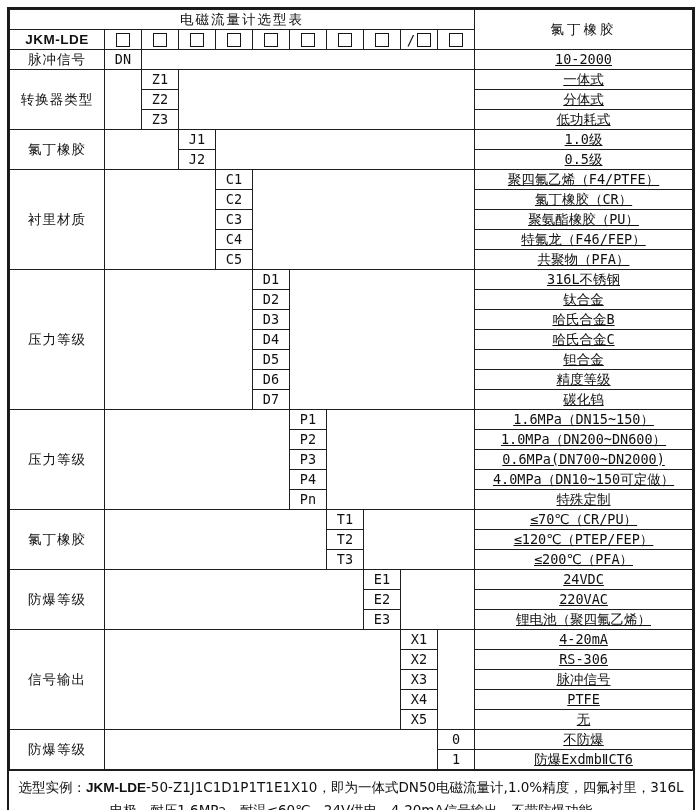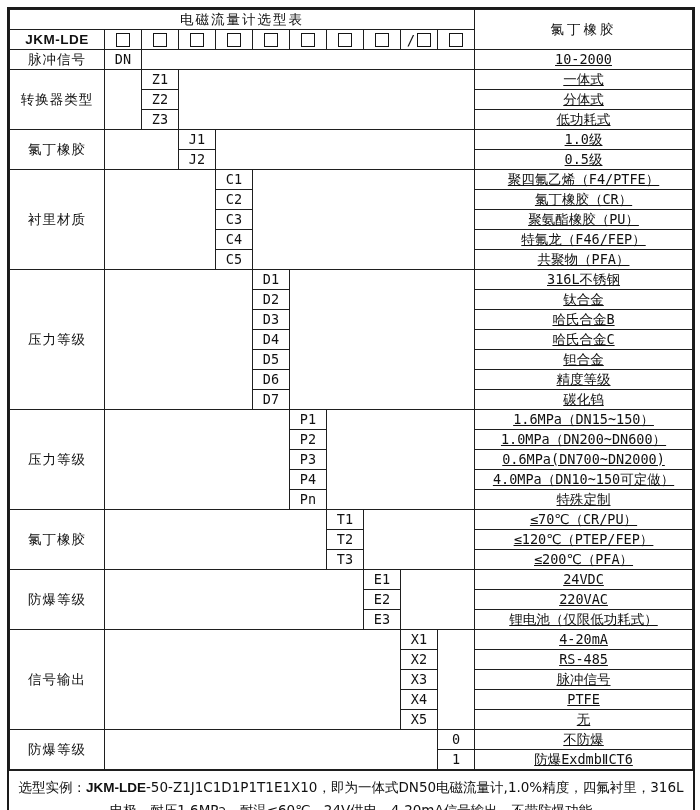--- a/index.html
+++ b/index.html
@@ -219,33 +219,33 @@
   <td class="code">E1</td>
   <td class="blank" rowspan="3" colspan="2"></td>
   <td class="desc">24VDC</td>
 </tr>
 <tr>
   <td class="code">E2</td>
   <td class="desc">220VAC</td>
 </tr>
 <tr>
   <td class="code">E3</td>
-  <td class="desc">锂电池（仅限低功耗式）</td>
+  <td class="desc">锂电池（聚四氟乙烯）</td>
 </tr>
 
 <tr>
   <td class="lbl" rowspan="5">信号输出</td>
   <td class="blank" rowspan="5" colspan="8"></td>
   <td class="code">X1</td>
   <td class="blank" rowspan="5" colspan="1"></td>
   <td class="desc">4-20mA</td>
 </tr>
 <tr>
   <td class="code">X2</td>
-  <td class="desc">RS-485</td>
+  <td class="desc">RS-306</td>
 </tr>
 <tr>
   <td class="code">X3</td>
   <td class="desc">脉冲信号</td>
 </tr>
 <tr>
   <td class="code">X4</td>
   <td class="desc">PTFE</td>
 </tr>
 <tr>

